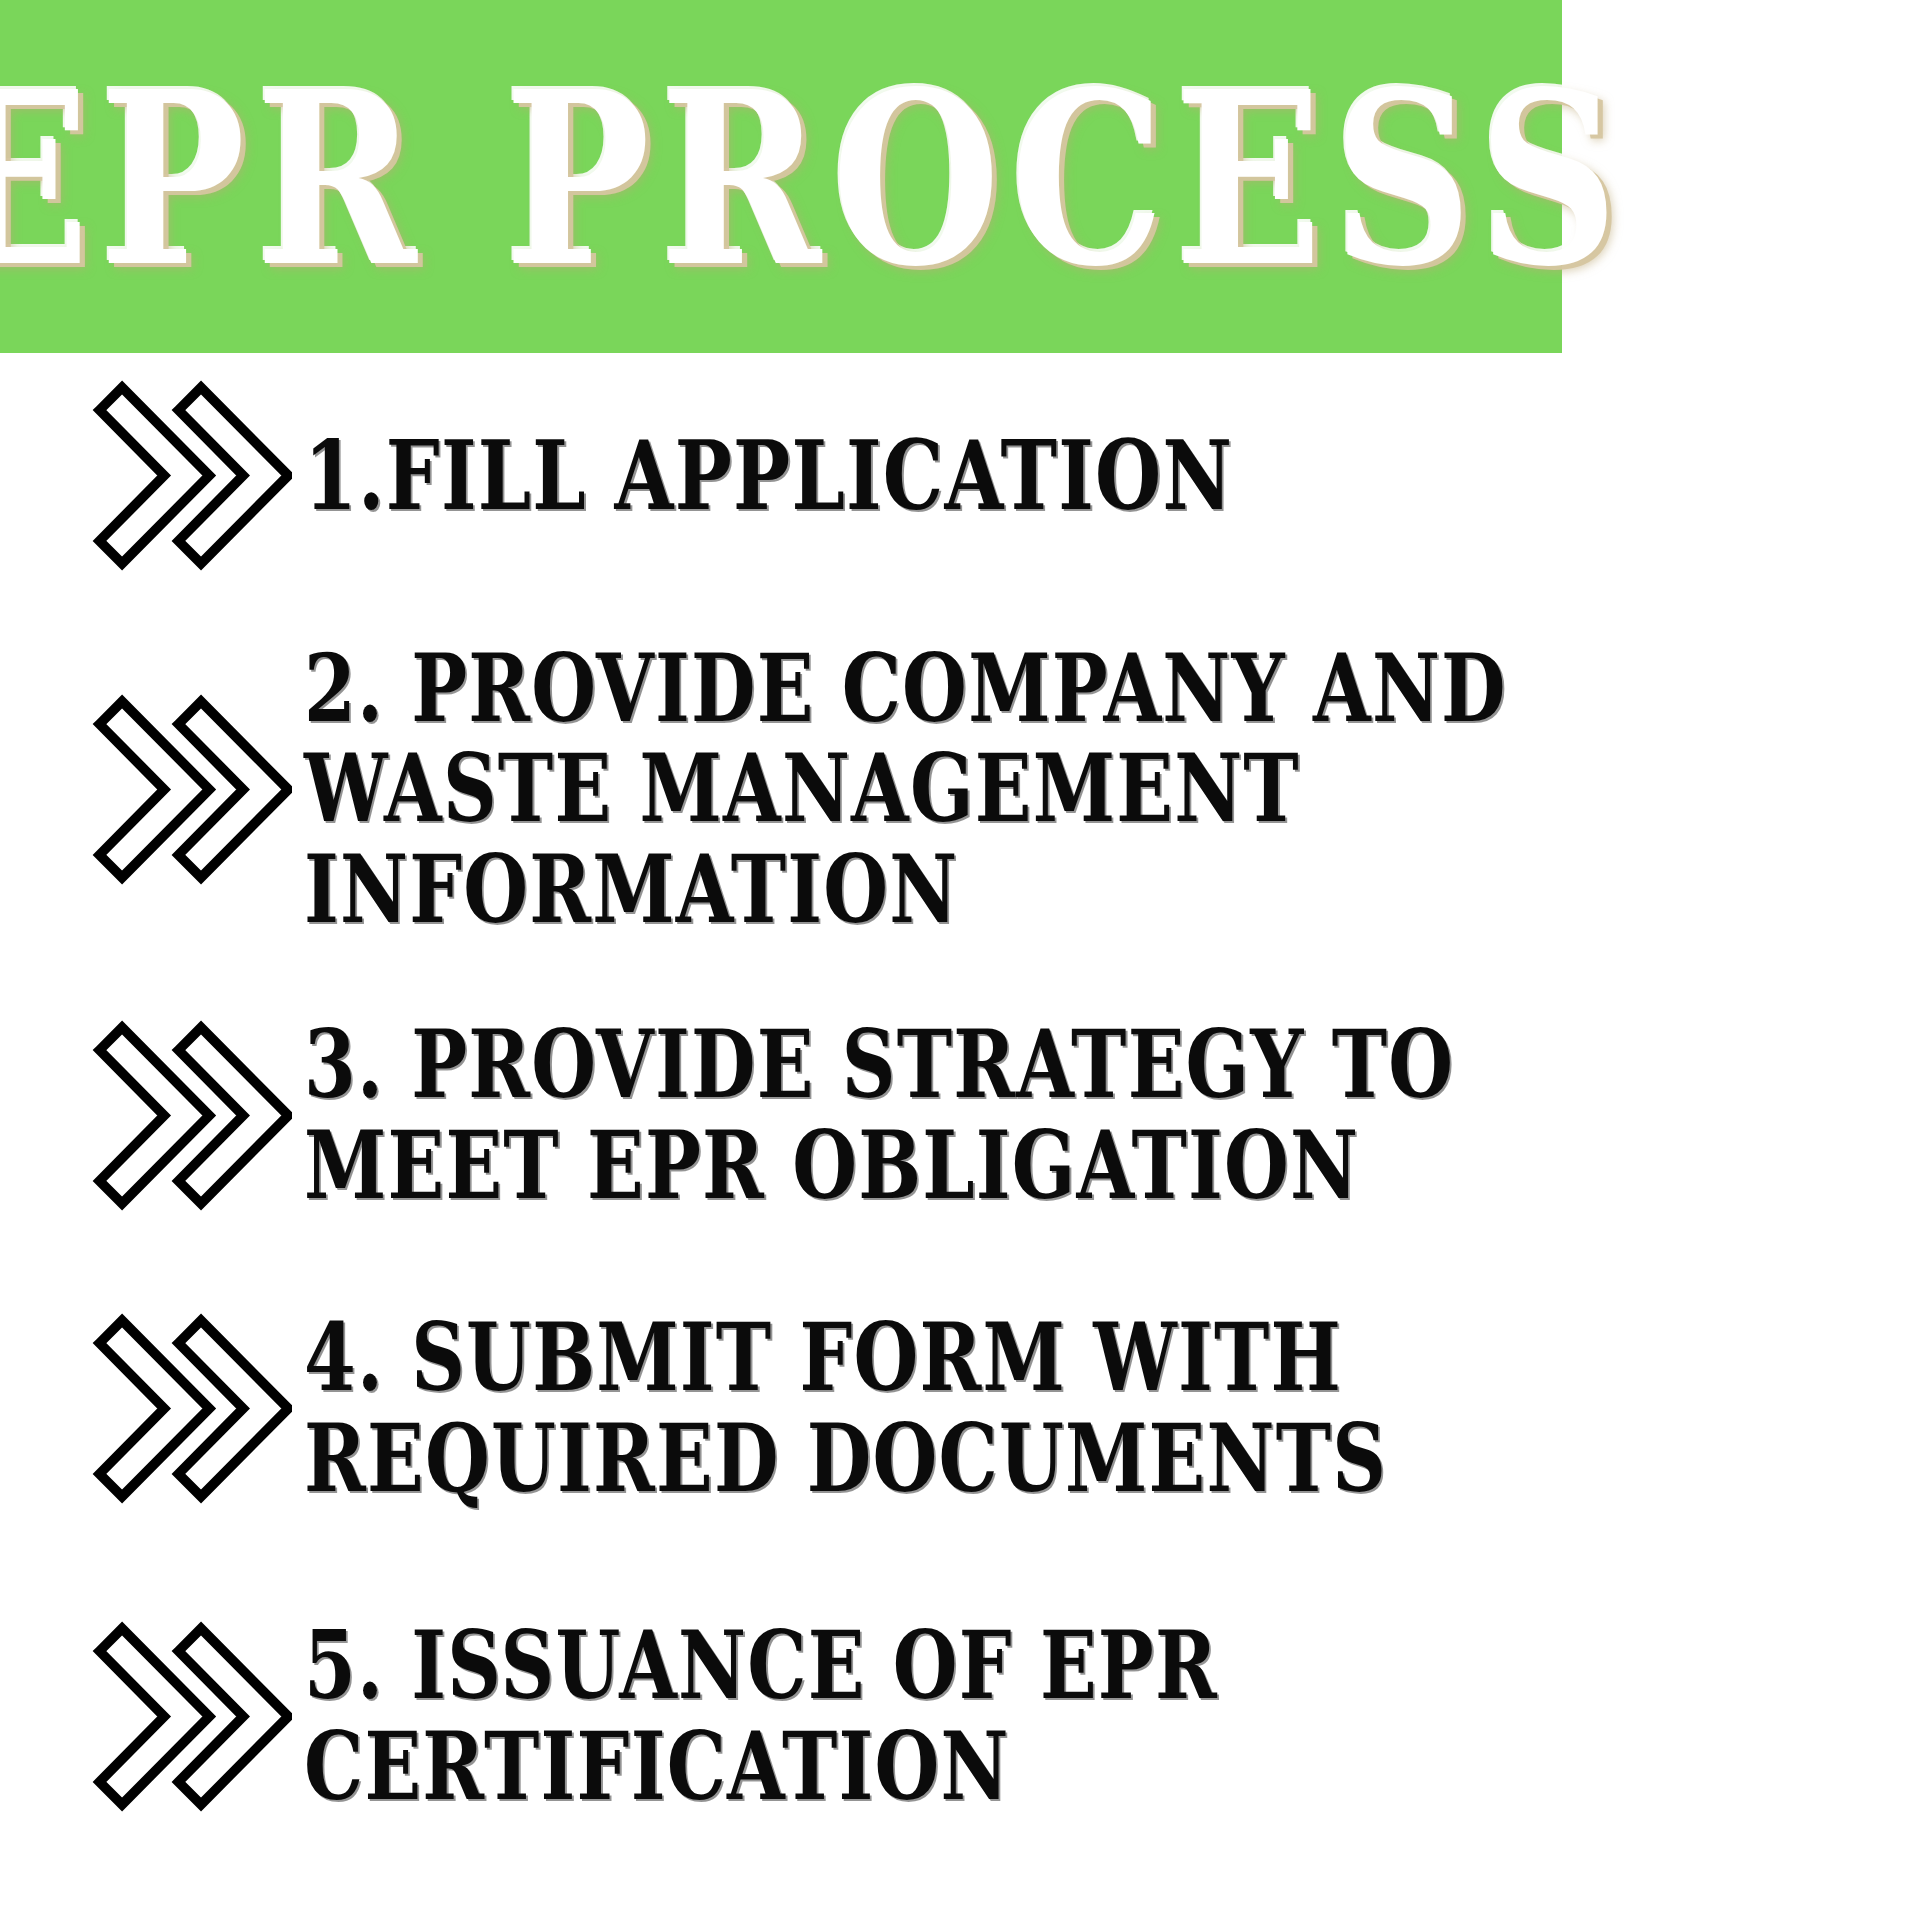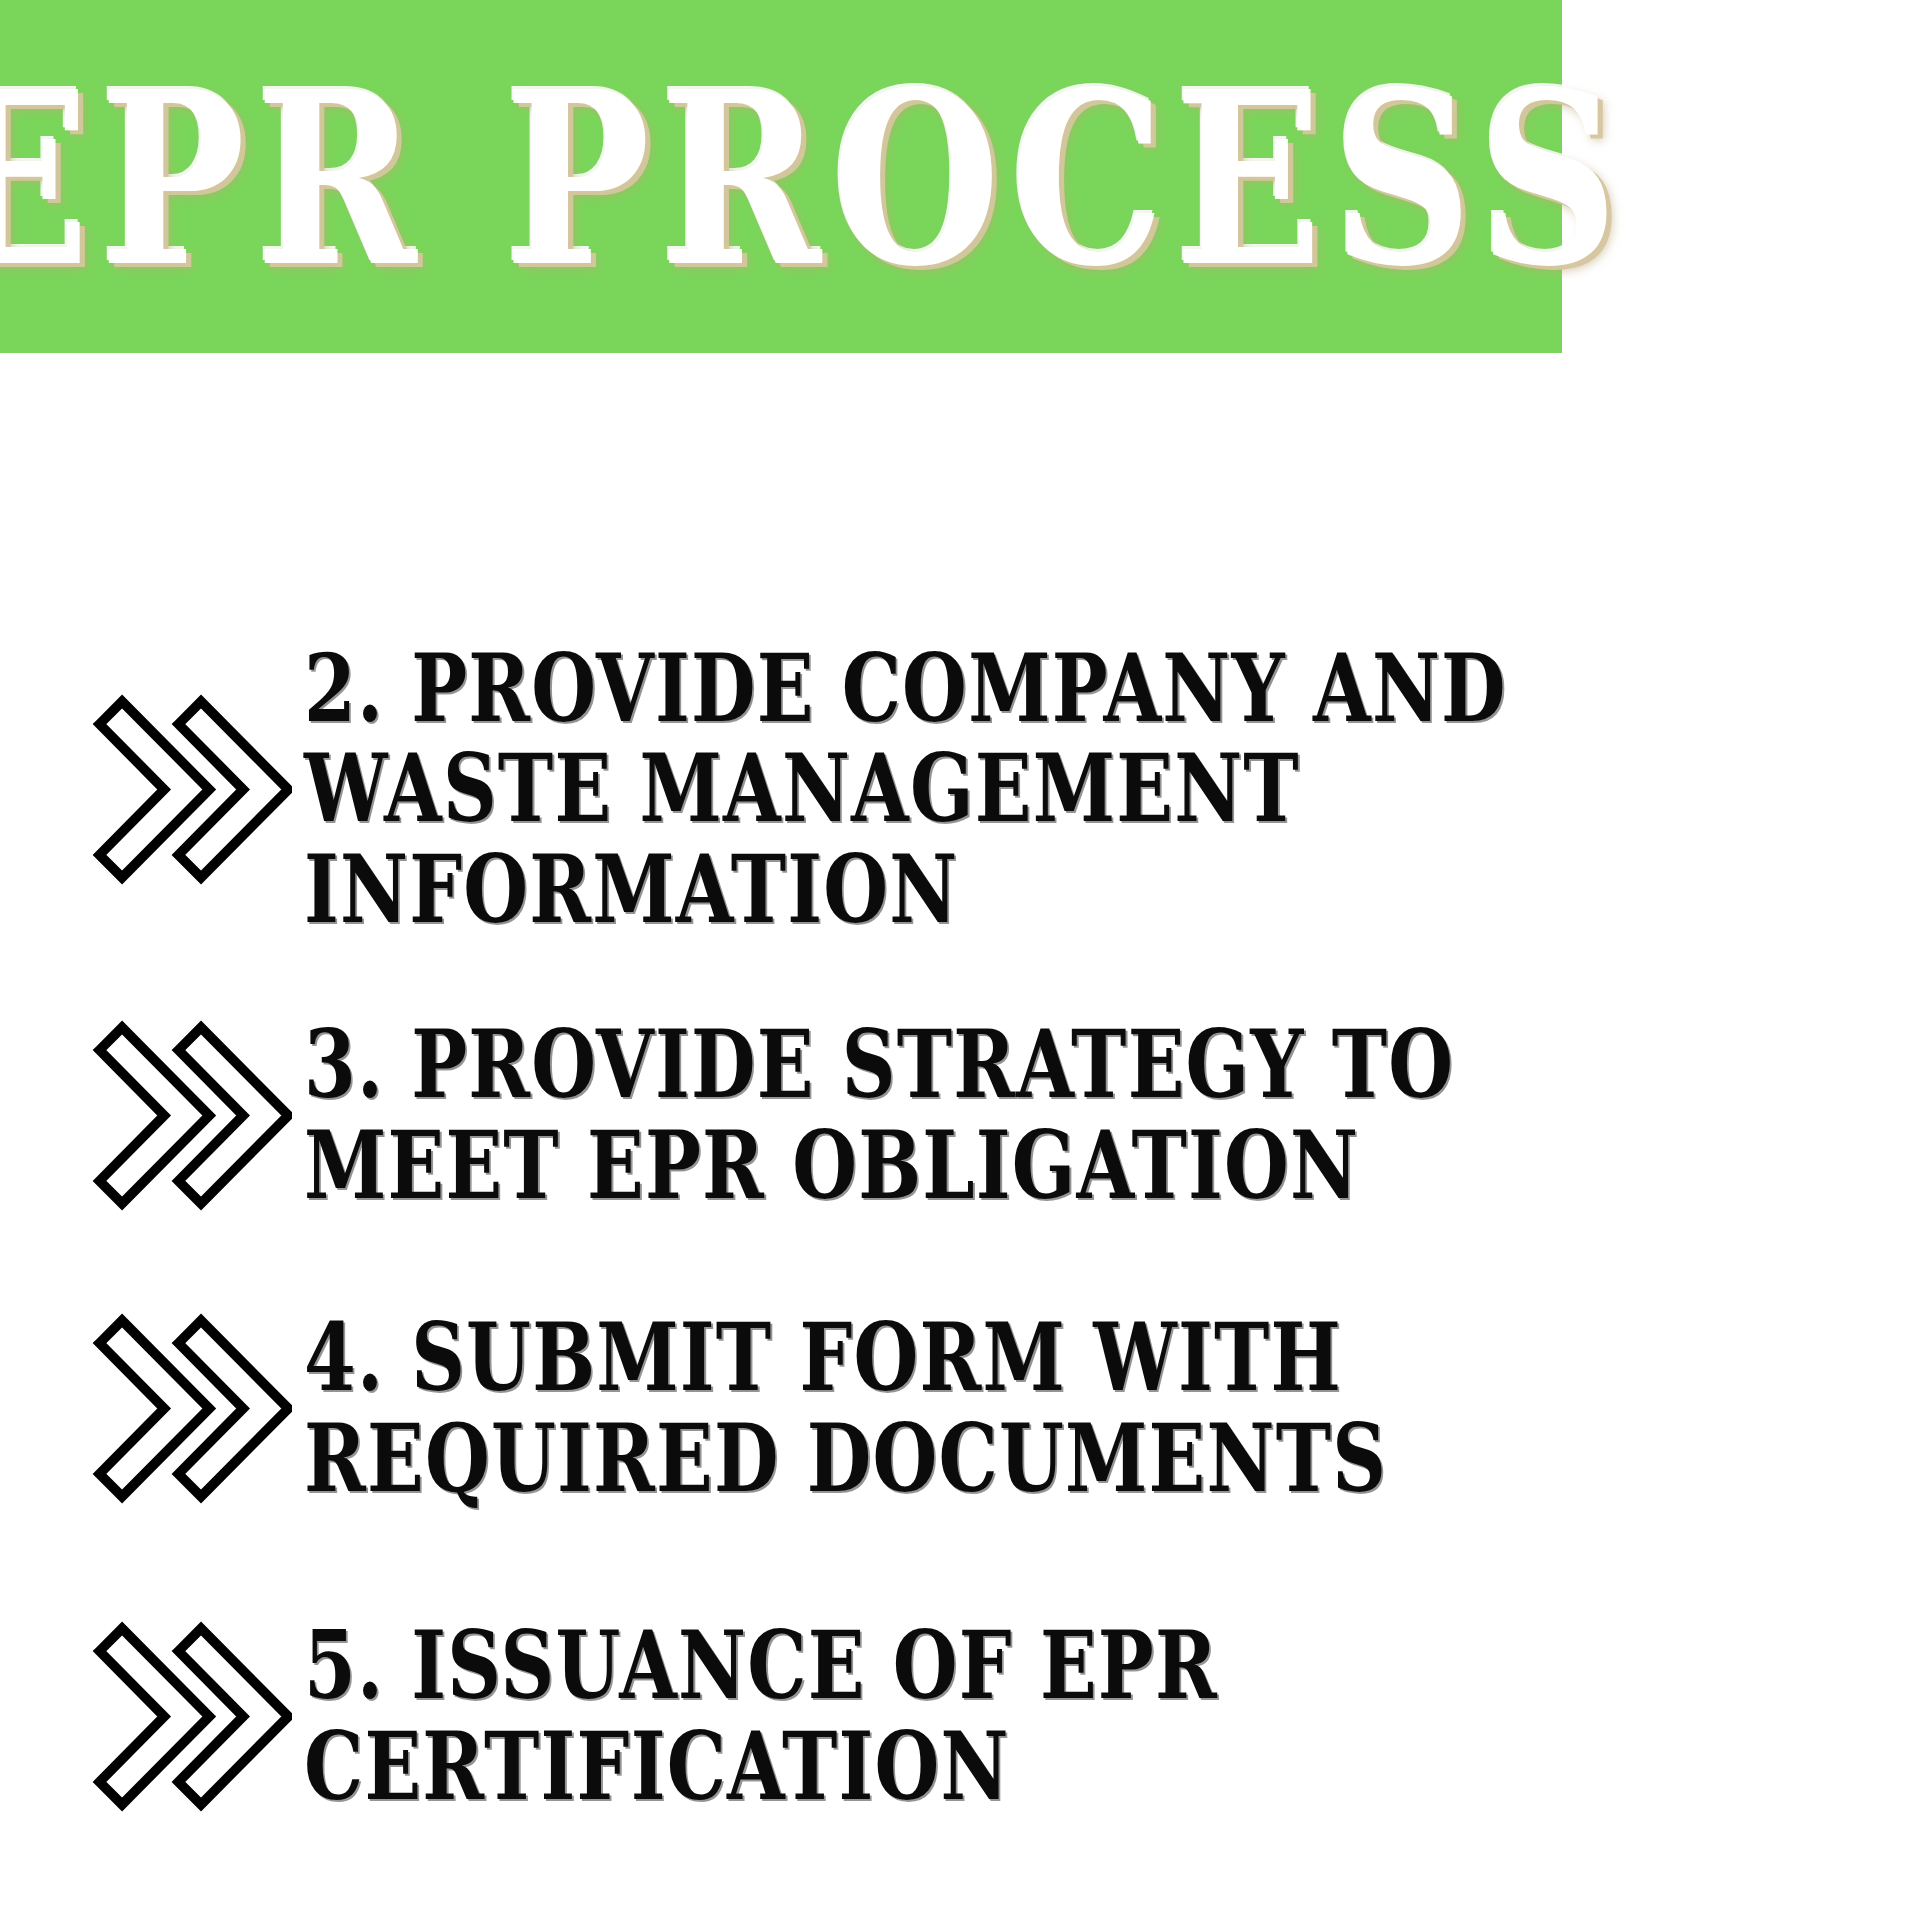--- a/index.html
+++ b/index.html
@@ -114,20 +114,29 @@
 <body>
 
 <div id="page">
 
   <div class="header-band">
     <div class="header-title">EPR PROCESS</div>
   </div>
 
   <div class="steps">
 
+    <div class="step-row row-1">
+      <div class="chev-wrap">
+        <svg viewBox="0 0 270 262" xmlns="http://www.w3.org/2000/svg">
+          <path d="M14 44 L44 14 L160 131 L44 248 L14 218 L100 131 Z" fill="none" stroke="#000000" stroke-width="13" stroke-linejoin="miter" stroke-linecap="butt"></path>
+          <path d="M119 44 L149 14 L265 131 L149 248 L119 218 L205 131 Z" fill="none" stroke="#000000" stroke-width="13" stroke-linejoin="miter" stroke-linecap="butt"></path>
+        </svg>
+      </div>
+      <div class="step-text">1.FILL APPLICATION</div>
+    </div>
 
     <div class="step-row row-2">
       <div class="chev-wrap">
         <svg viewBox="0 0 270 262" xmlns="http://www.w3.org/2000/svg">
           <path d="M14 44 L44 14 L160 131 L44 248 L14 218 L100 131 Z" fill="none" stroke="#000000" stroke-width="13" stroke-linejoin="miter" stroke-linecap="butt"></path>
           <path d="M119 44 L149 14 L265 131 L149 248 L119 218 L205 131 Z" fill="none" stroke="#000000" stroke-width="13" stroke-linejoin="miter" stroke-linecap="butt"></path>
         </svg>
       </div>
       <div class="step-text">2. PROVIDE COMPANY AND
 WASTE MANAGEMENT

